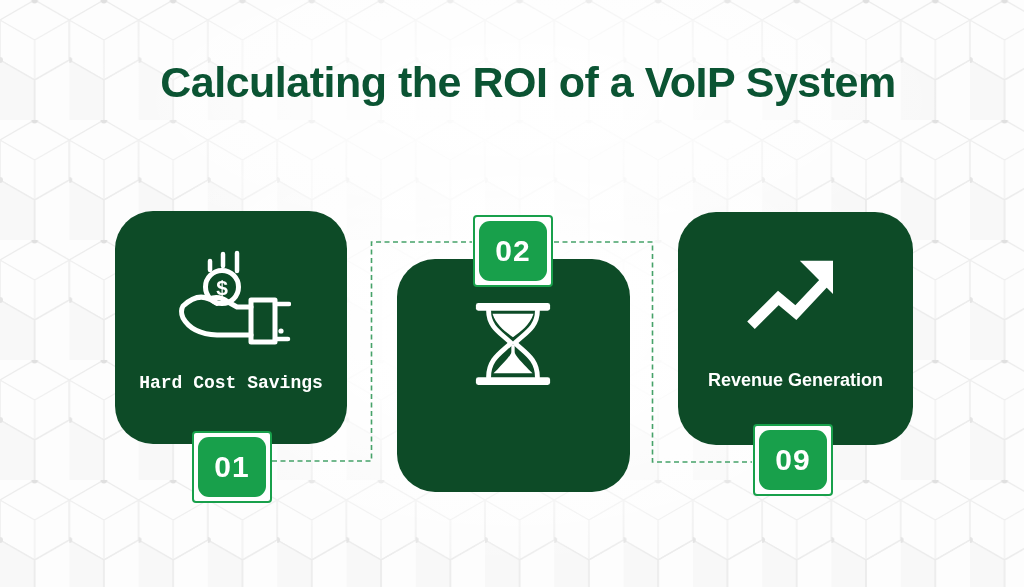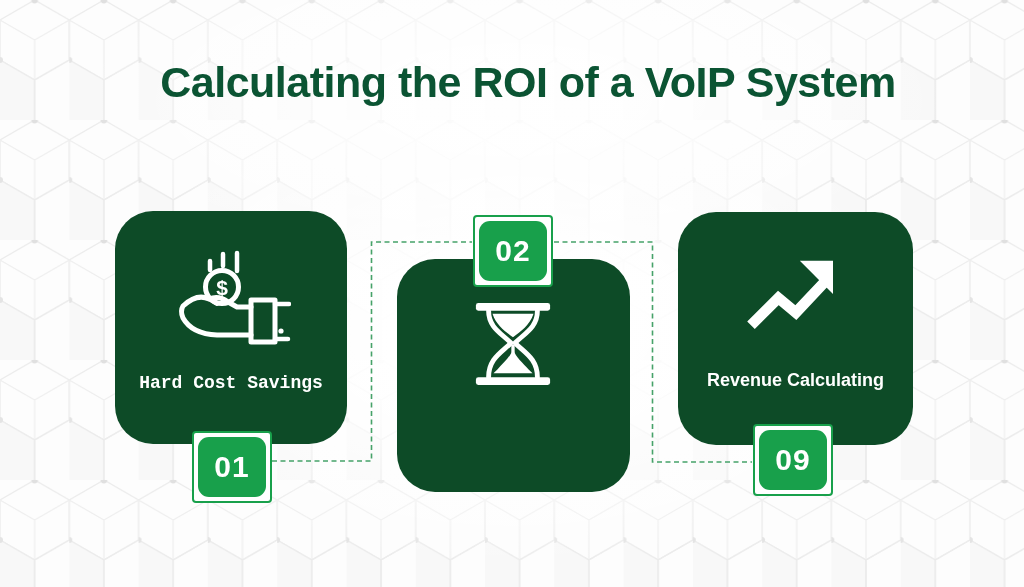--- a/index.html
+++ b/index.html
@@ -121,21 +121,21 @@
       <path class="icon-fill" d="M42 49 C45 58 52 63 58 70 L62 74 H22 L26 70 C32 63 39 58 42 49 Z"></path>
       <rect class="icon-fill" x="40.3" y="45" width="3.4" height="8"></rect>
     </svg>
   </div>
 
   <div class="card card3">
     <svg class="card-icon" viewBox="0 0 96 84" xmlns="http://www.w3.org/2000/svg">
       <path d="M6 74 L34 46 L52 61 L84 27" fill="none" stroke="#ffffff" stroke-width="11" stroke-linejoin="miter" stroke-linecap="butt"></path>
       <polygon class="icon-fill" points="56,8 90,8 90,42"></polygon>
     </svg>
-    <div class="card-label">Revenue Calculating</div>
+    <div class="card-label">Revenue Generation</div>
   </div>
 
   <div class="badge badge1">
     <div class="badge-inner">01</div>
   </div>
   <div class="badge badge2">
     <div class="badge-inner">02</div>
   </div>
   <div class="badge badge3">
     <div class="badge-inner">09</div>

